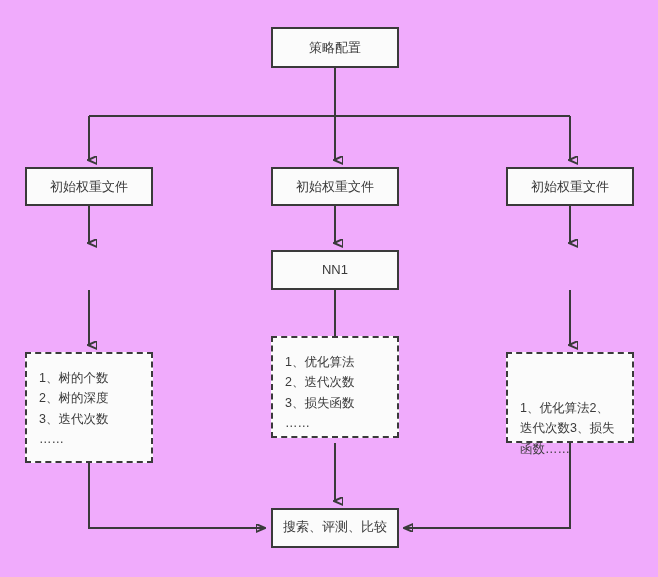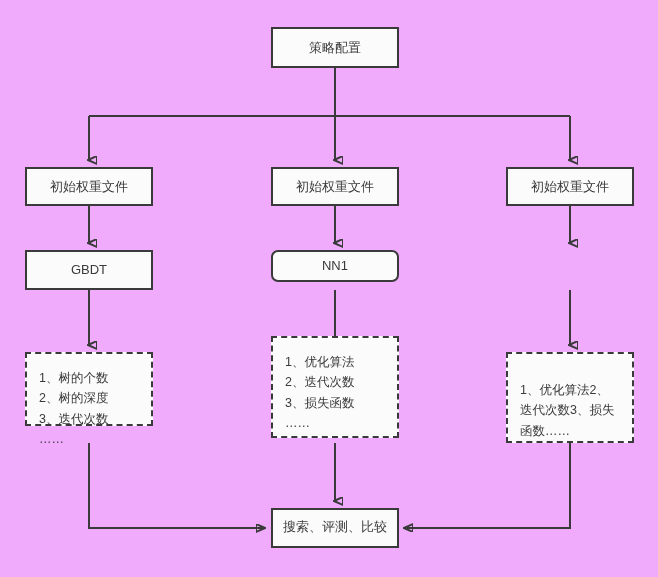--- a/index.html
+++ b/index.html
@@ -34,21 +34,21 @@
     align-items: flex-start;
     justify-content: flex-start;
     padding: 14px 12px 10px 12px;
     text-align: left;
     font-size: 12.5px;
     line-height: 1.62;
     white-space: pre-line;
   }
   .node.dashed.wrap {
     white-space: normal;
-    padding-top: 26px;
+    padding-top: 44px;
   }
   svg#wires {
     position: absolute;
     left: 0;
     top: 0;
     width: 658px;
     height: 577px;
     z-index: 1;
     overflow: visible;
   }
@@ -99,34 +99,31 @@
     <path d="M570,443 L570,528 L405,528" marker-end="url(#arrow-left)"></path>
   </svg>
 
   <div class="node" style="left:271px; top:27px; width:128px; height:41px;">
     <span>策略配置</span>
   </div>
 
   <div class="node" style="left:25px; top:167px; width:128px; height:39px;">
     <span>初始权重文件</span>
   </div>
-  <div class="node" style="left:25px; top:250px; width:128px; height:40px;">
-    <span>GBDT</span>
-  </div>
-  <div class="node dashed" style="left:25px; top:352px; width:128px; height:74px;">
+  <div class="node dashed" style="left:25px; top:352px; width:128px; height:111px;">
     <span>1、树的个数
 2、树的深度
 3、迭代次数
 ……</span>
   </div>
 
   <div class="node" style="left:271px; top:167px; width:128px; height:39px;">
     <span>初始权重文件</span>
   </div>
-  <div class="node" style="left:271px; top:250px; width:128px; height:32px;border-radius:7px;">
+  <div class="node" style="left:271px; top:250px; width:128px; height:40px;">
     <span>NN1</span>
   </div>
   <div class="node dashed" style="left:271px; top:336px; width:128px; height:102px;">
     <span>1、优化算法
 2、迭代次数
 3、损失函数
 ……</span>
   </div>
 
   <div class="node" style="left:506px; top:167px; width:128px; height:39px;">

